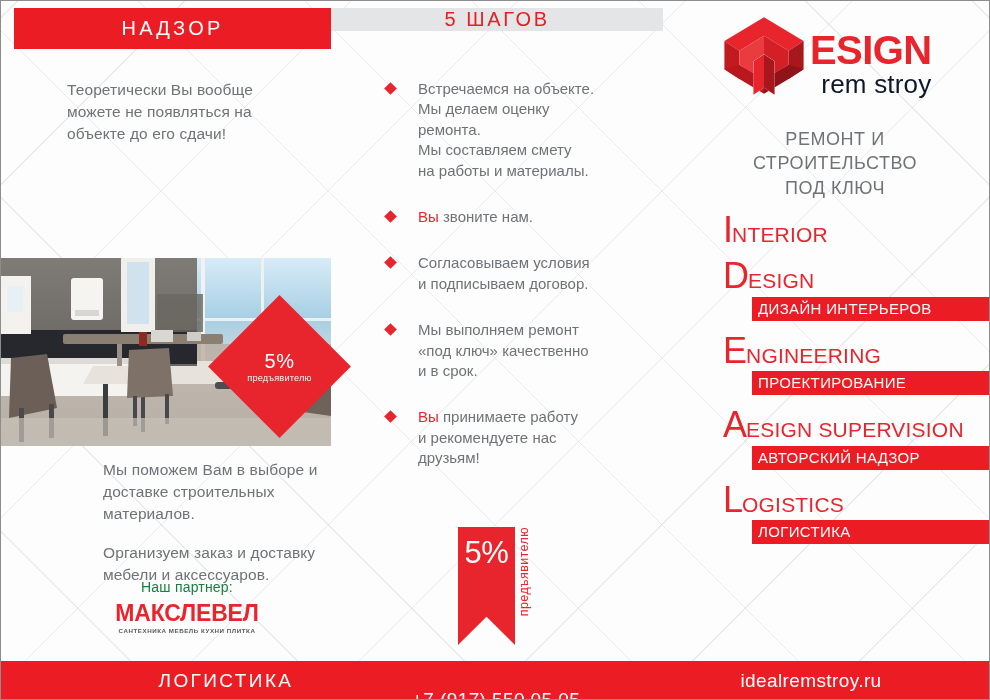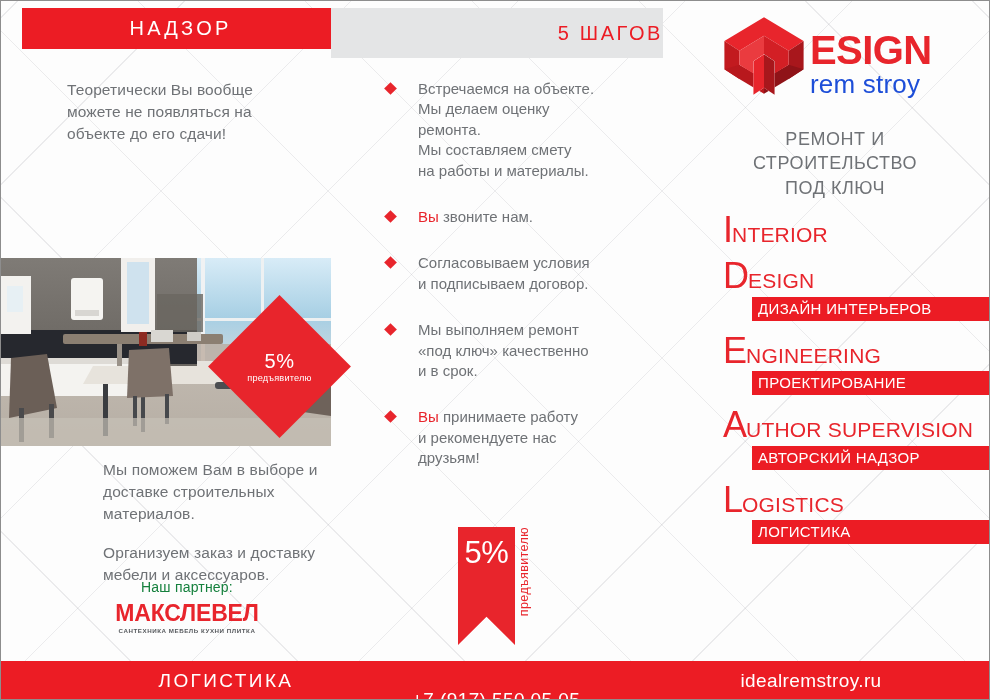--- a/index.html
+++ b/index.html
@@ -21,36 +21,36 @@
     position: absolute; inset: 0;
     background-image:
       repeating-linear-gradient(45deg,  rgba(140,140,150,0.16) 0 1px, transparent 1px 118px),
       repeating-linear-gradient(-45deg, rgba(140,140,150,0.16) 0 1px, transparent 1px 118px);
     pointer-events: none;
     z-index: 1;
   }
 
   
   #hdr-red {
-    position: absolute; left: 21px; top: 7px;
+    position: absolute; left: 13px; top: 7px;
     width: 317px; height: 41px;
     background: #ec1c24;
     z-index: 3;
     display: flex; align-items: center; justify-content: center;
   }
   #hdr-red .t {
     color: #ffffff; font-size: 20px; letter-spacing: 3.2px;
     font-weight: 400;
   }
   #hdr-gray {
     position: absolute; left: 330px; top: 7px;
-    width: 332px; height: 50px;
+    width: 332px; height: 23px;
     background: #e4e5e6;
     z-index: 3;
-    display: flex; align-items: center; justify-content: flex-end;
+    display: flex; align-items: center; justify-content: center;
   }
   #hdr-gray .t {
     color: #ec1c24; font-size: 20px; letter-spacing: 2.6px;
     font-weight: 400;
   }
 
   
   #col-left {
     position: absolute; left: 13px; top: 60px;
     width: 317px; height: 600px;
@@ -172,22 +172,22 @@
     position: absolute; left: 57px; top: 10px;
     display: flex; align-items: flex-start;
   }
   #logo-mark { width: 88px; height: 90px; display: block; }
   #logo-words { margin-left: 2px; margin-top: 20px; }
   #logo-ideal {
     color: #e8252c; font-size: 40px; font-weight: bold;
     letter-spacing: -0.6px; line-height: .95;
   }
   #logo-rem {
-    color: #1d4ed8; font-size: 26px; line-height: 1;
-    margin-top: 2px; text-align: left;
+    color: #0f172a; font-size: 26px; line-height: 1;
+    margin-top: 2px; text-align: right;
     letter-spacing: .2px;
   }
   #tagline {
     position: absolute; left: 57px; top: 126px;
     width: 230px; text-align: center;
     color: #6f7276; font-size: 18px;
     line-height: 1.35; letter-spacing: .55px;
     white-space: pre-line;
   }
 
@@ -406,21 +406,21 @@
       <div class="acr-en"><span class="cap">D</span><span class="rest">ESIGN</span></div>
       <div class="acr-ru">ДИЗАЙН ИНТЕРЬЕРОВ</div>
     </div>
 
     <div class="acr-item">
       <div class="acr-en"><span class="cap">E</span><span class="rest">NGINEERING</span></div>
       <div class="acr-ru">ПРОЕКТИРОВАНИЕ</div>
     </div>
 
     <div class="acr-item">
-      <div class="acr-en"><span class="cap">A</span><span class="rest">UTHOR SUPERVISION</span></div>
+      <div class="acr-en"><span class="cap">A</span><span class="rest">ESIGN SUPERVISION</span></div>
       <div class="acr-ru">АВТОРСКИЙ НАДЗОР</div>
     </div>
 
     <div class="acr-item">
       <div class="acr-en"><span class="cap">L</span><span class="rest">OGISTICS</span></div>
       <div class="acr-ru">ЛОГИСТИКА</div>
     </div>
 
   </div>
 

